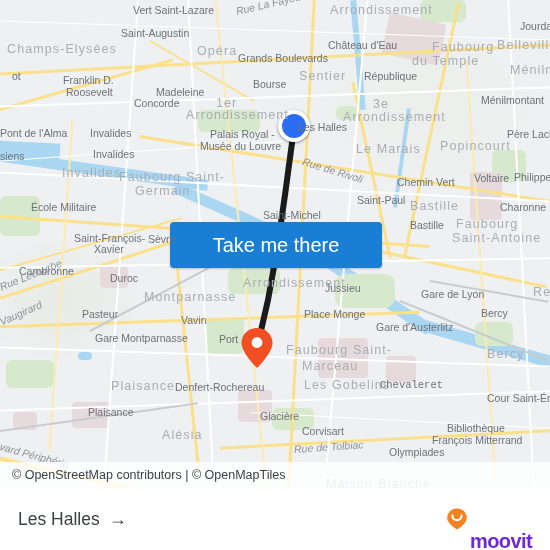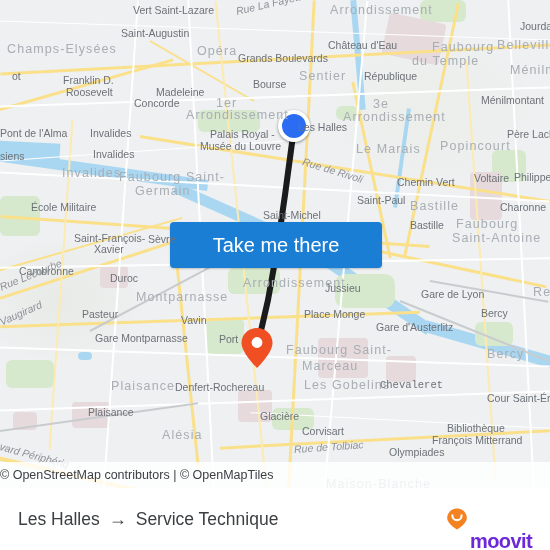--- a/index.html
+++ b/index.html
@@ -75,21 +75,21 @@
     font-family:"Liberation Sans", sans-serif;
     box-shadow:0 1px 2px rgba(0,0,0,.2);
   }
 
   
   #attribution{
     position:absolute;left:0;top:462px;width:550px;height:26px;
     background:rgba(255,255,255,0.82);
     display:flex;align-items:center;
     font-size:12.5px;color:#3b3f44;
-    box-sizing:border-box;
+    padding-left:12px;box-sizing:border-box;
   }
 
   
   #footer{
     position:absolute;left:0;top:488px;width:550px;height:62px;
     background:#ffffff;
     display:flex;align-items:center;
     padding:0 18px;box-sizing:border-box;
   }
   #trip{
@@ -244,21 +244,21 @@
       <div class="label poi" style="left: 148px; top: 233px;">Sèvre</div>
       <div class="label area" style="left: 452px; top: 231px;">Saint-Antoine</div>
       <div class="label poi" style="left: 94px; top: 243px;">Xavier</div>
       <div class="label poi" style="left: 19px; top: 265px;">Cambronne</div>
       <div class="label poi" style="left: 110px; top: 272px;">Duroc</div>
       <div class="label area" style="left: 243px; top: 276px;">Arrondissement</div>
       <div class="label poi" style="left: 325px; top: 282px;">Jussieu</div>
       <div class="label poi" style="left: 421px; top: 288px;">Gare de Lyon</div>
       <div class="label area" style="left: 533px; top: 285px;">Reu</div>
       <div class="label street" style="left: 0px; top: 281px; transform: rotate(-22deg); transform-origin: left center;">Rue Lecourbe</div>
-      <div class="label area" style="left: 136px; top: 290px;">Montparnasse</div>
+      <div class="label area" style="left: 144px; top: 290px;">Montparnasse</div>
       <div class="label poi" style="left: 82px; top: 308px;">Pasteur</div>
       <div class="label poi" style="left: 304px; top: 308px;">Place Monge</div>
       <div class="label poi" style="left: 181px; top: 314px;">Vavin</div>
       <div class="label poi" style="left: 481px; top: 307px;">Bercy</div>
       <div class="label poi" style="left: 95px; top: 332px;">Gare Montparnasse</div>
       <div class="label poi" style="left: 376px; top: 321px;">Gare d'Austerlitz</div>
       <div class="label poi" style="left: 219px; top: 333px;">Port</div>
       <div class="label street" style="left: 0px; top: 316px; transform: rotate(-24deg); transform-origin: left center;">Vaugirard</div>
       <div class="label area" style="left: 286px; top: 343px;">Faubourg Saint-</div>
       <div class="label area" style="left: 487px; top: 347px;">Bercy</div>
@@ -280,21 +280,20 @@
       <div class="label area" style="left: 326px; top: 477px;">Maison-Blanche</div>
       <div id="attribution">
       <span>© OpenStreetMap contributors | © OpenMapTiles</span>
     </div>
   </div>
 
   <div id="footer">
     <div id="trip">
       <span>Les Halles</span>
       <span class="arrow">→</span>
-      <span>Service Technique</span>
     </div>
     <div id="logo">
       <svg width="22" height="24" viewBox="0 0 22 24">
         <path d="M11 1.5 C5.5 1.5 1.2 5.7 1.2 11 C1.2 17 11 22.5 11 22.5 C11 22.5 20.8 17 20.8 11 C20.8 5.7 16.5 1.5 11 1.5 Z" fill="#f58220"></path>
         <path d="M6.4 8.4 C6.4 11.0 8.5 13.1 11 13.1 C13.5 13.1 15.6 11.0 15.6 8.4" stroke="#ffffff" stroke-width="2.1" fill="none" stroke-linecap="round"></path>
       </svg>
       <span class="wordmark">moovit</span>
     </div>
   </div>
 

